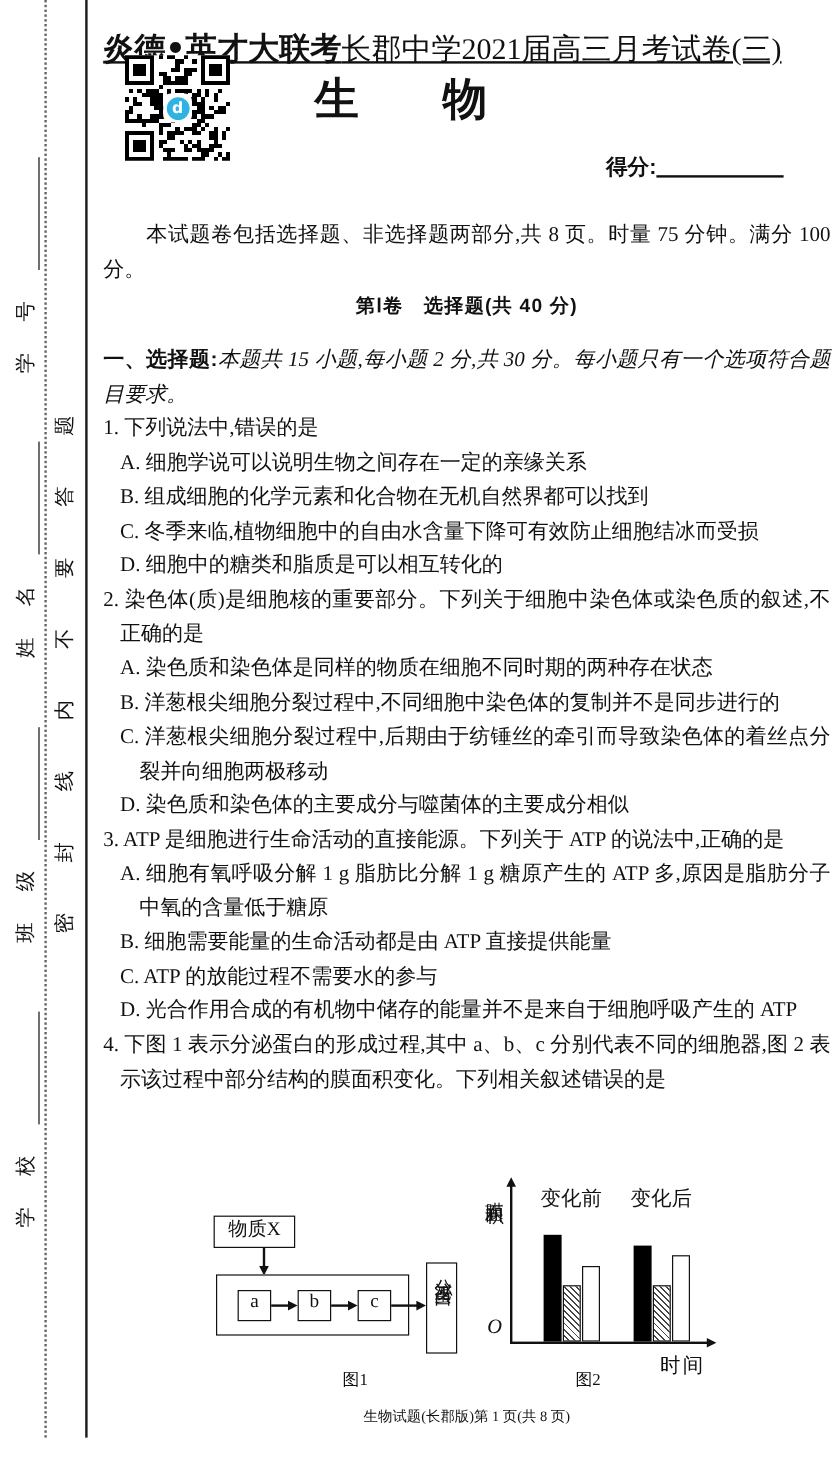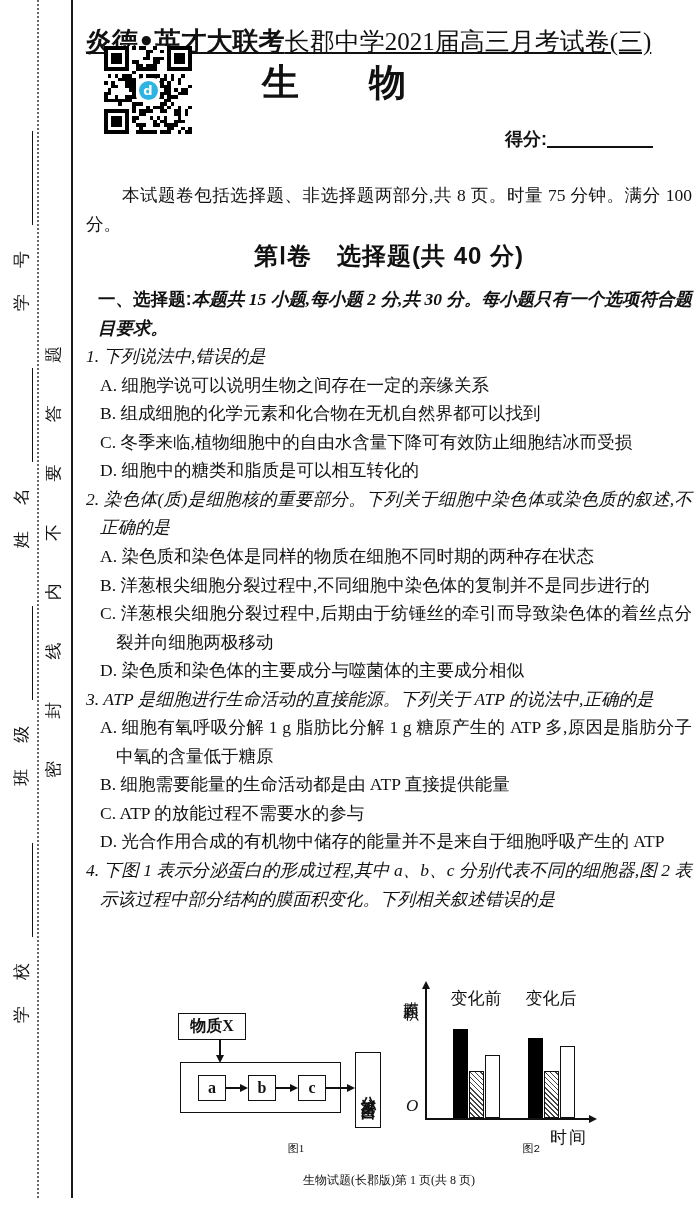--- a/index.html
+++ b/index.html
@@ -35,40 +35,40 @@
   .qr-logo .ring{width:19px;height:19px;border-radius:50%;background:#2fb3e3;color:#fff;
                  font-family:"DejaVu Sans",sans-serif;font-weight:bold;font-size:13px;line-height:19px;text-align:center;}
   .subject{position:absolute;left:176px;top:58px;font-size:37px;font-weight:bold;white-space:nowrap;}
   .subject .gap{display:inline-block;width:70px;}
   .score-row{position:absolute;left:419px;top:126px;font-size:18px;font-weight:bold;
              font-family:"Liberation Sans",sans-serif;}
   .score-line{display:inline-block;width:106px;border-bottom:2px solid #111;height:20px;vertical-align:-3px;}
 
   .flow{position:absolute;top:181px;left:0;width:606px;font-size:17.5px;line-height:28.55px;text-align:justify;}
   .intro{margin:0;text-indent:2.05em;}
-  .sec{margin:3px 0 0 0;font-size:24px;line-height:29px;text-align:center;font-weight:bold;
+  .sec{margin:3px 0 0 0;font-size:16px;line-height:29px;text-align:center;font-weight:bold;
        font-family:"Liberation Sans",sans-serif;letter-spacing:1px;}
-  .type-line{margin:15px 0 0 12px;font-weight:bold;}
+  .type-line{margin:15px 0 0 0;}
   .type-line b{font-family:"Liberation Sans",sans-serif;}
   .type-line i{font-style:italic;}
   .question{margin:0;}
-  .stem{padding-left:14px;text-indent:-14px;font-style:italic;}
+  .stem{padding-left:14px;text-indent:-14px;}
   .option{padding-left:30px;text-indent:-16px;}
 
   
   .figures{position:absolute;top:988px;left:0;width:606px;height:180px;font-size:16px;}
   .figures .box{position:absolute;border:1.5px solid #111;background:#fff;box-sizing:border-box;}
-  .lbl-center{display:flex;align-items:center;justify-content:center;font-weight:bold;}
+  .lbl-center{display:flex;justify-content:center;}
   .vline{position:absolute;width:1.5px;background:#111;}
   .hline{position:absolute;height:1.5px;background:#111;}
   .tri-down{position:absolute;width:0;height:0;border-left:4px solid transparent;border-right:4px solid transparent;border-top:8px solid #111;}
   .tri-right{position:absolute;width:0;height:0;border-top:4px solid transparent;border-bottom:4px solid transparent;border-left:8px solid #111;}
   .tri-up{position:absolute;width:0;height:0;border-left:4px solid transparent;border-right:4px solid transparent;border-bottom:8px solid #111;}
   .vtext{writing-mode:vertical-rl;text-orientation:upright;letter-spacing:3px;}
-  .caption{position:absolute;font-size:11px;}
+  .caption{position:absolute;font-size:14px;}
   .fig2-ylab{position:absolute;left:314px;top:1px;font-family:"Liberation Sans",sans-serif;font-size:15.5px;}
   .fig2-xlab{position:absolute;left:464px;top:138px;font-family:"Liberation Sans",sans-serif;font-size:17px;letter-spacing:2px;}
   .fig2-o{position:absolute;left:320px;top:108px;font-style:italic;font-size:17px;}
   .cat-label{position:absolute;top:-1px;transform:translateX(-50%);font-family:Liberation Serif, serif;font-size:17px;white-space:nowrap;}
   .bar{position:absolute;width:15px;box-sizing:border-box;}
   .bar.s0{background:#000;}
   .bar.s1{border:1px solid #111;background:repeating-linear-gradient(45deg,#fff 0 2.5px,#444 2.5px 3.6px);}
   .bar.s2{border:1.5px solid #111;background:#fff;}
 
   .footer{position:absolute;top:1172px;left:0;width:606px;text-align:center;font-size:12px;}
@@ -401,18 +401,18 @@
             <div class="bar s0" style="left: 367px; top: 41px; height: 89px;"></div>
             <div class="bar s0" style="left: 442px; top: 50px; height: 80px;"></div>
             <div class="bar s1" style="left: 383px; top: 83px; height: 47px;"></div>
             <div class="bar s1" style="left: 458px; top: 83px; height: 47px;"></div>
             <div class="bar s2" style="left: 399px; top: 67px; height: 63px;"></div>
             <div class="bar s2" style="left: 474px; top: 58px; height: 72px;"></div>
           </div>
       <span class="cat-label" style="left: 390px;">变化前</span>
           <span class="cat-label" style="left: 465px;">变化后</span>
         </div>
-      <div class="caption" style="left:354px;top:153px;width:100px;text-align:right;font-family:Liberation Mono, monospace;">图2</div>
+      <div class="caption" style="left:354px;top:153px;width:100px;text-align:center;">图2</div>
     </div>
 
     <div class="footer">生物试题(长郡版)第 1 页(共 8 页)</div>
   </div>
 </div>
 
 </body></html>

